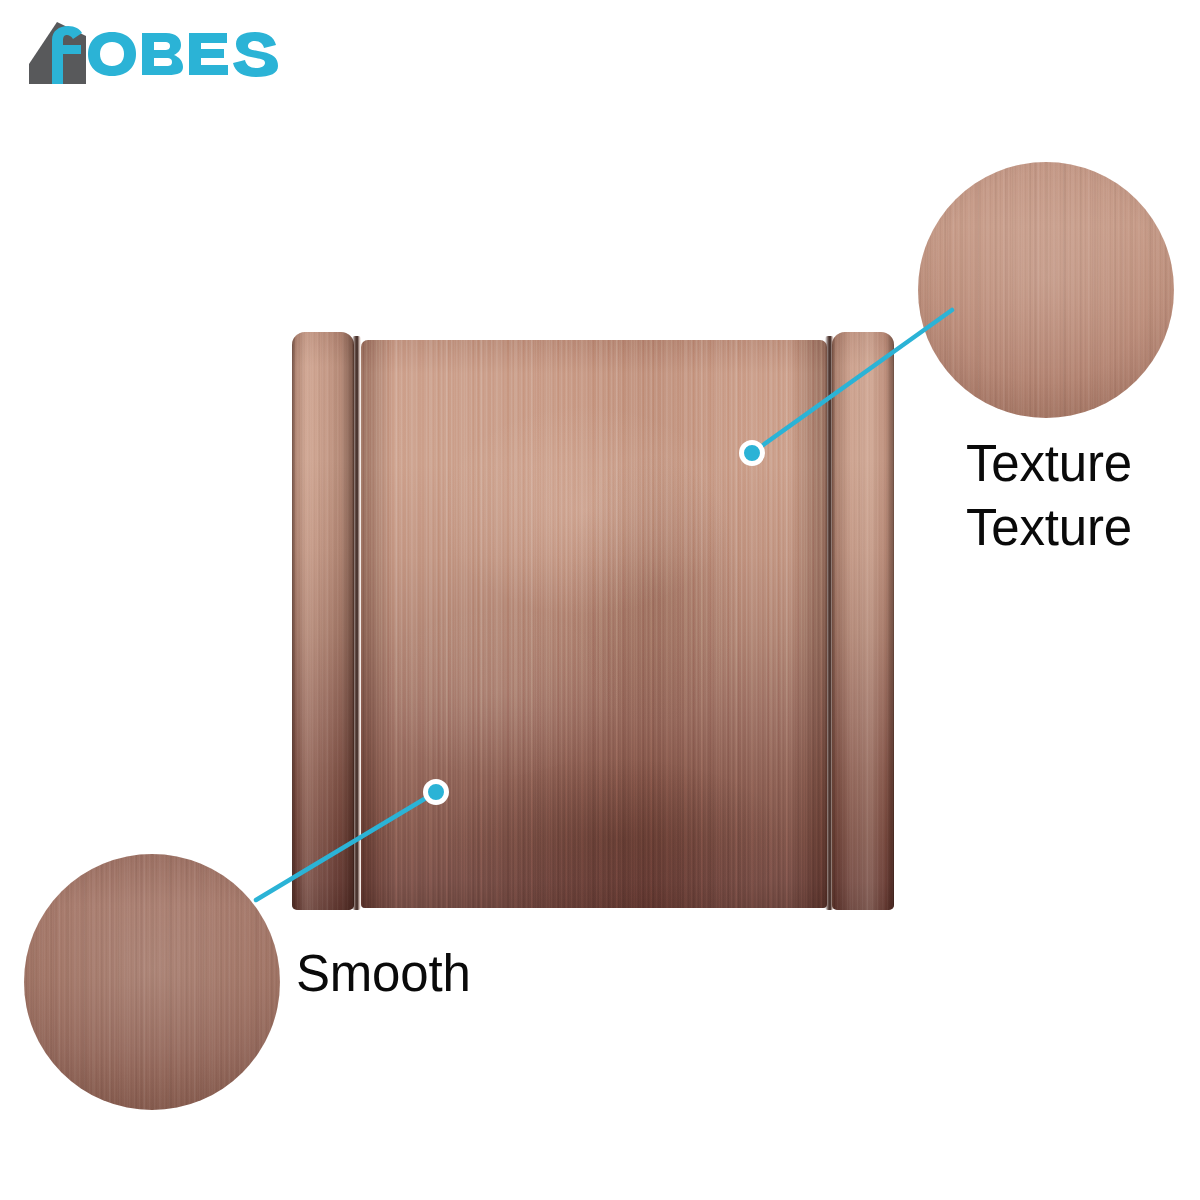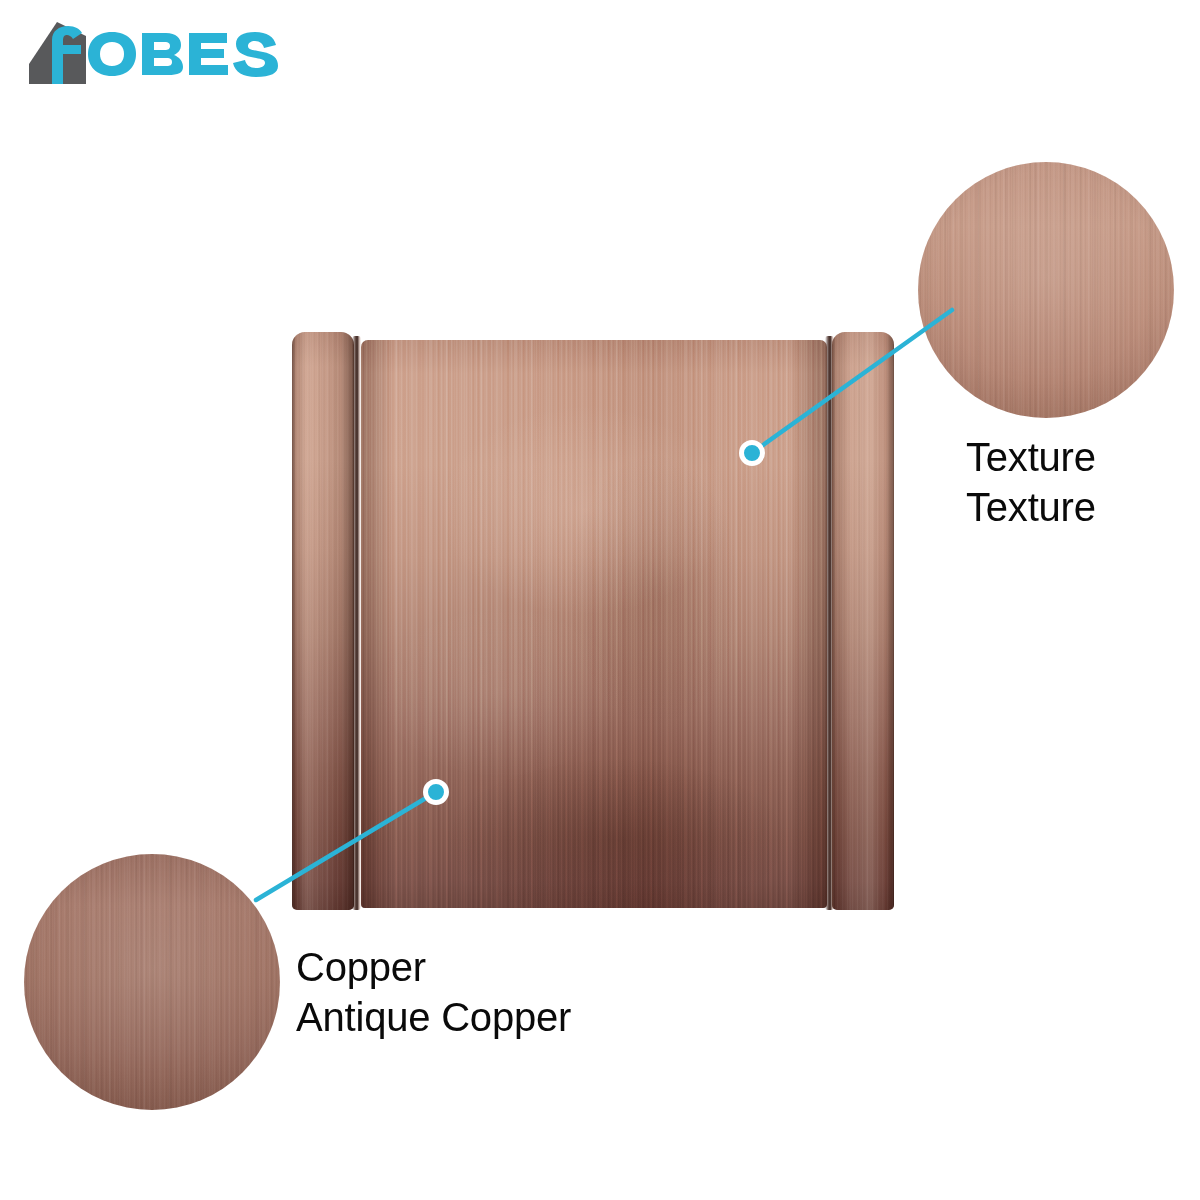--- a/index.html
+++ b/index.html
@@ -224,21 +224,21 @@
     border: 5px solid #ffffff;
     box-sizing: border-box;
   }
   #dot-texture { left: 739px; top: 440px; }
   #dot-color   { left: 423px; top: 779px; }
 
   
   .callout-label {
     position: absolute;
     color: #0a0a0a;
-    font-size: 40px;
+    font-size: 51px;
     line-height: 1.26;
     letter-spacing: -0.2px;
     white-space: nowrap;
   }
   #label-texture { left: 966px; top: 432px; text-align: left; }
   #label-color   { left: 296px; top: 942px; text-align: left; }
   .callout-label .line { display: block; }
 </style>
 </head>
 <body>
@@ -316,17 +316,16 @@
 
   <div class="callout-dot" id="dot-texture"></div>
   <div class="callout-dot" id="dot-color"></div>
 
   <div class="callout-label" id="label-texture">
     <span class="line">Texture</span>
     <span class="line">Texture</span>
   </div>
 
   <div class="callout-label" id="label-color">
-    <span class="line">Copper</span>
-    <span class="line">Antique Copper</span>
+    <span class="line">Smooth</span>
   </div>
 
 </div>
 
 </body></html>

